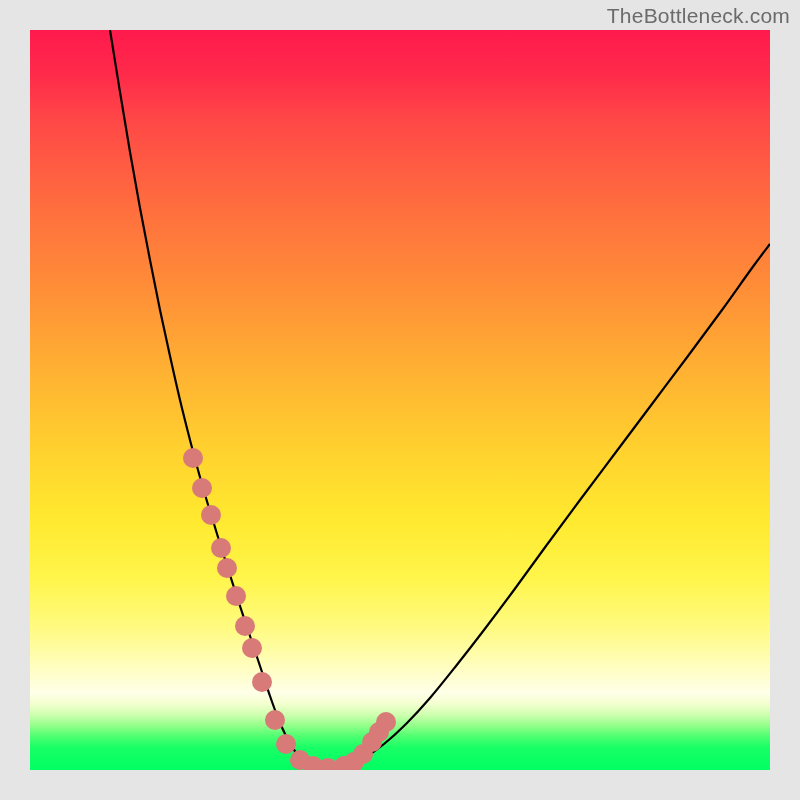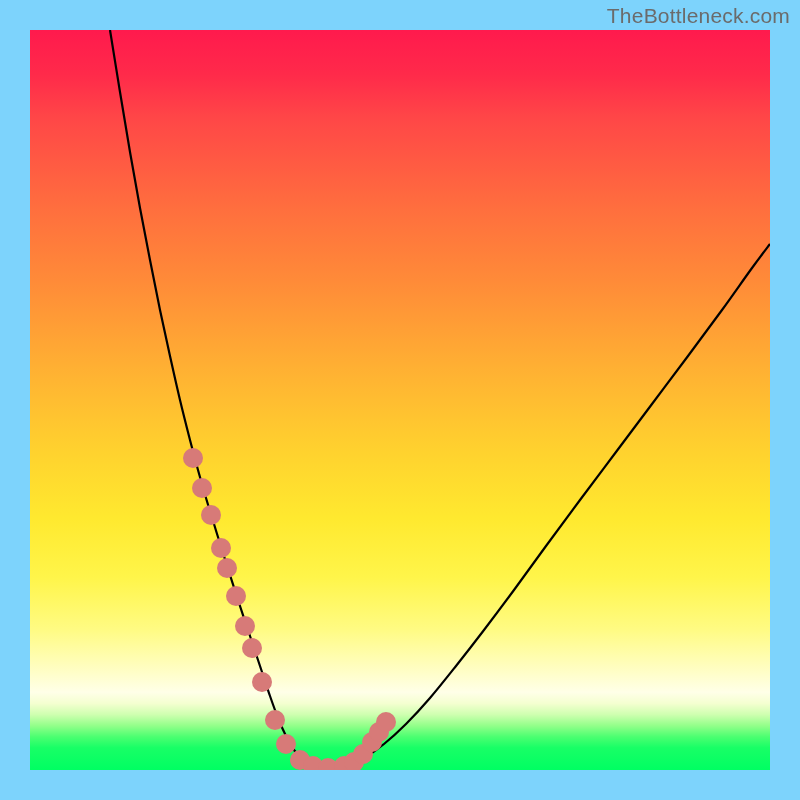--- a/index.html
+++ b/index.html
@@ -10,21 +10,21 @@
     background: #000;
     overflow: hidden;
     font-family: Arial, Helvetica, sans-serif;
   }
   .frame {
     position: absolute;
     left: 0;
     top: 0;
     width: 800px;
     height: 800px;
-    background: #7dd3fc;
+    background: #e5e5e5;
   }
   .plot {
     position: absolute;
     left: 30px;
     top: 30px;
     width: 740px;
     height: 740px;
     overflow: hidden;
   }
   .gradient {

